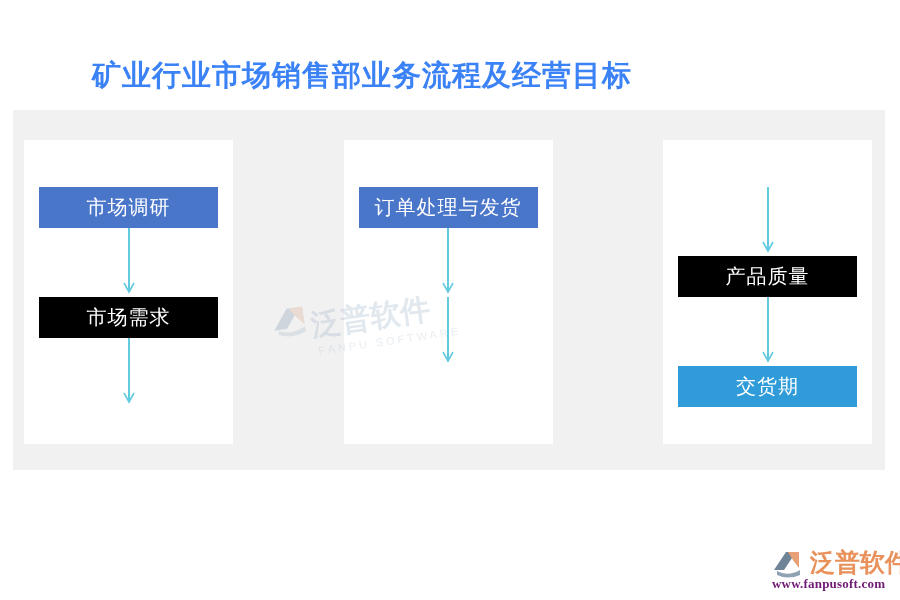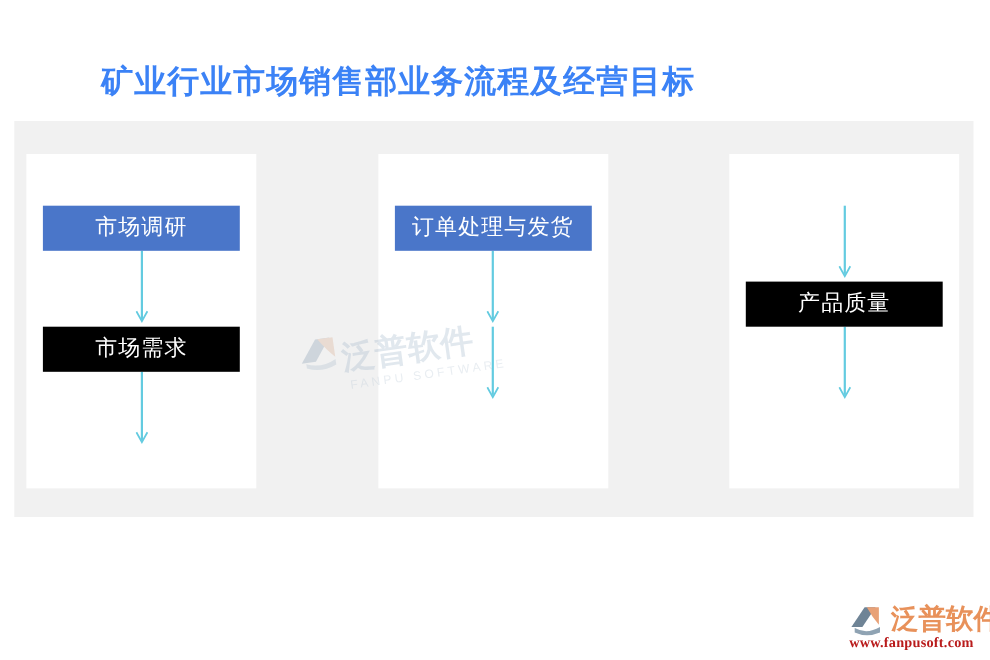--- a/index.html
+++ b/index.html
@@ -166,21 +166,21 @@
     letter-spacing: 0px;
     white-space: nowrap;
     font-family: "Liberation Serif", "DejaVu Serif", serif;
   }
   #brand-logo .logo-url {
     position: absolute;
     left: 2px;
     top: 28px;
     font-size: 13px;
     font-weight: 700;
-    color: #b91c1c;
+    color: #701a75;
     letter-spacing: 0.2px;
     white-space: nowrap;
     font-family: "Liberation Serif", "DejaVu Serif", serif;
   }
 </style>
 </head>
 <body>
 
 <div id="page-title">矿业行业市场销售部业务流程及经营目标</div>
 
@@ -236,20 +236,21 @@
       </div>
       <div class="flow-box level-1">产品质量</div>
       <div class="connector">
         <span class="shaft"></span>
         <span class="head">
           <svg width="12" height="12" viewBox="0 0 12 12">
             <path d="M1 1 L6 10 L11 1" fill="none" stroke="#63cbe0" stroke-width="1.6"></path>
           </svg>
         </span>
       </div>
+      <div class="flow-box level-2">交货期</div>
     </div>
   </div>
 
 <div id="watermark">
   <span class="wm-mark">
     <svg width="46" height="40" viewBox="0 0 46 40">
       <path d="M5 26 L20 6 L33 6 L18 26 Z" fill="#7f97ad"></path>
       <path d="M22 6 L36 6 L36 24 Q29 17 22 6 Z" fill="#d9a98c"></path>
       <path d="M9 27 Q22 33 36 26 L36 31 Q22 37 9 31 Z" fill="#a9bccb"></path>
     </svg>

